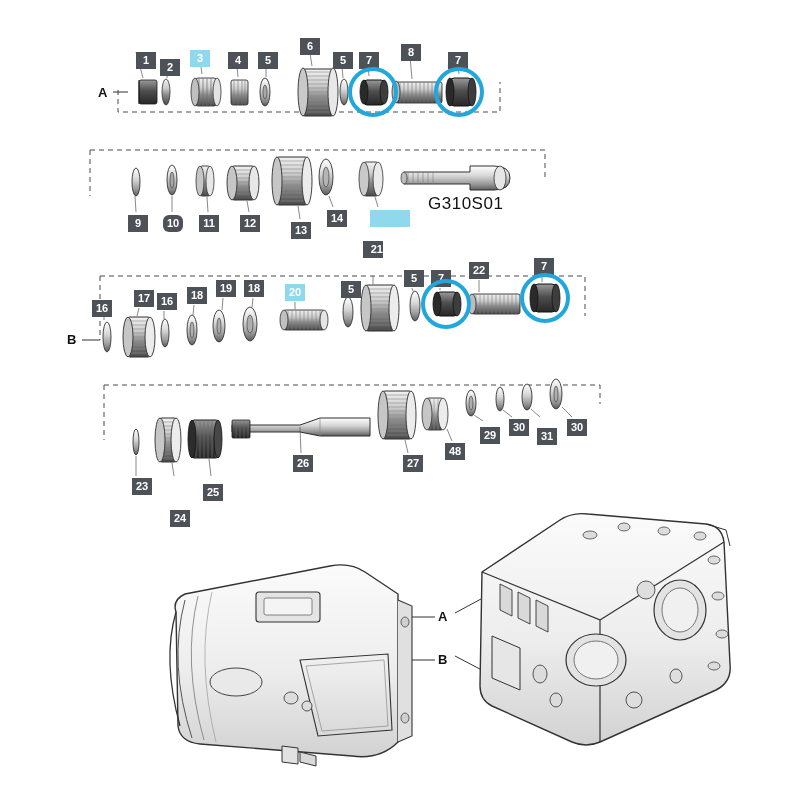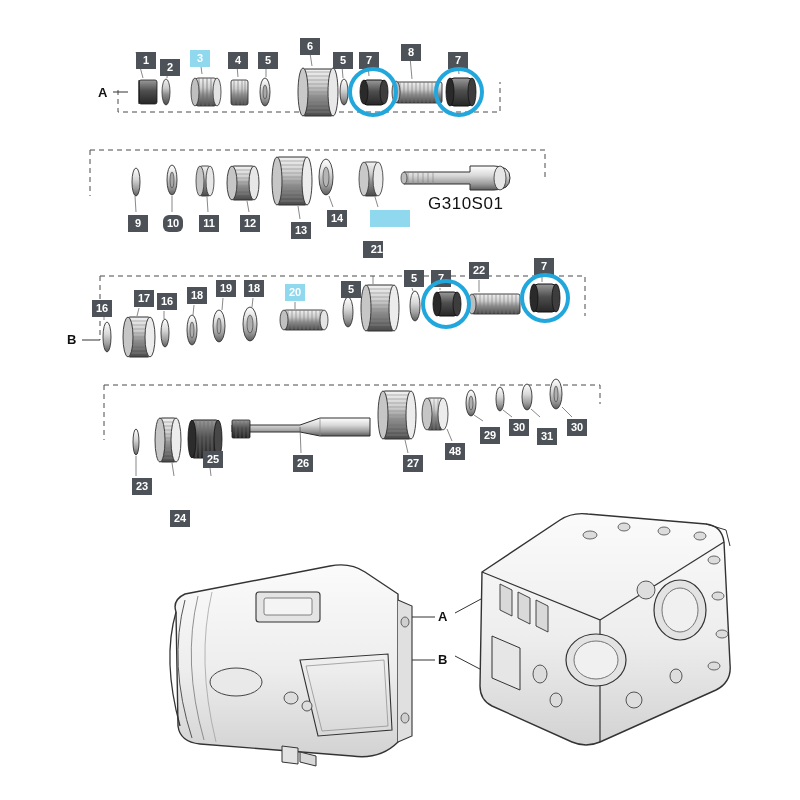--- a/index.html
+++ b/index.html
@@ -436,21 +436,21 @@
   <div class="callout hl" style="left:285px;top:284px;"><span>20</span></div>
   <div class="callout" style="left:341px;top:281px;"><span>5</span></div>
   <div class="callout" style="left:363px;top:241px;text-align:right;"><span>21</span></div>
   <div class="callout" style="left:404px;top:270px;"><span>5</span></div>
   <div class="callout" style="left:431px;top:270px;"><span>7</span></div>
   <div class="callout" style="left:469px;top:262px;"><span>22</span></div>
   <div class="callout" style="left:534px;top:258px;"><span>7</span></div>
 
   <div class="callout" style="left:110px;top:478px;margin-left:22px;"><span>23</span></div>
   <div class="callout" style="left:170px;top:478px;margin-top:32px;"><span>24</span></div>
-  <div class="callout" style="left:203px;top:451px;text-align:center;"><span>25</span></div>
+  <div class="callout" style="left:203px;top:484px;text-align:center;"><span>25</span></div>
   <div class="callout" style="left:293px;top:455px;"><span>26</span></div>
   <div class="callout" style="left:403px;top:455px;"><span>27</span></div>
   <div class="callout" style="left:445px;top:443px;"><span>48</span></div>
   <div class="callout" style="left:480px;top:408px;margin-top:19px;"><span>29</span></div>
   <div class="callout" style="left:509px;top:419px;"><span>30</span></div>
   <div class="callout" style="left:537px;top:428px;"><span>31</span></div>
   <div class="callout" style="left:567px;top:419px;"><span>30</span></div>
 
   <div class="label-plain" style="left:98px;top:85px;"><span>A</span></div>
   <div class="label-plain" style="left:67px;top:332px;"><span>B</span></div>

